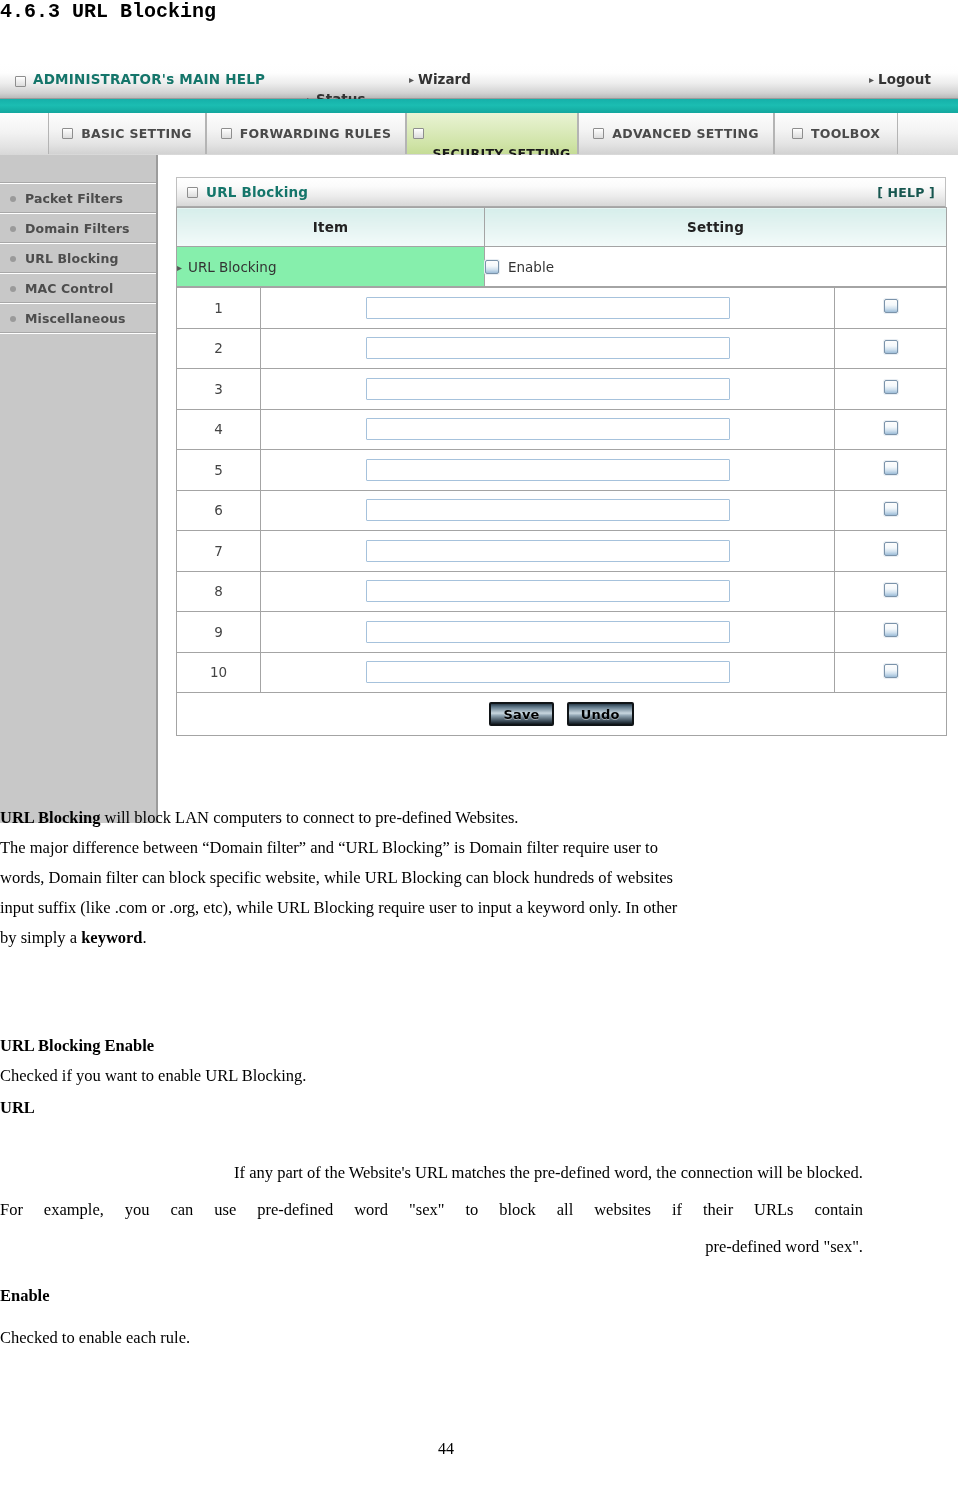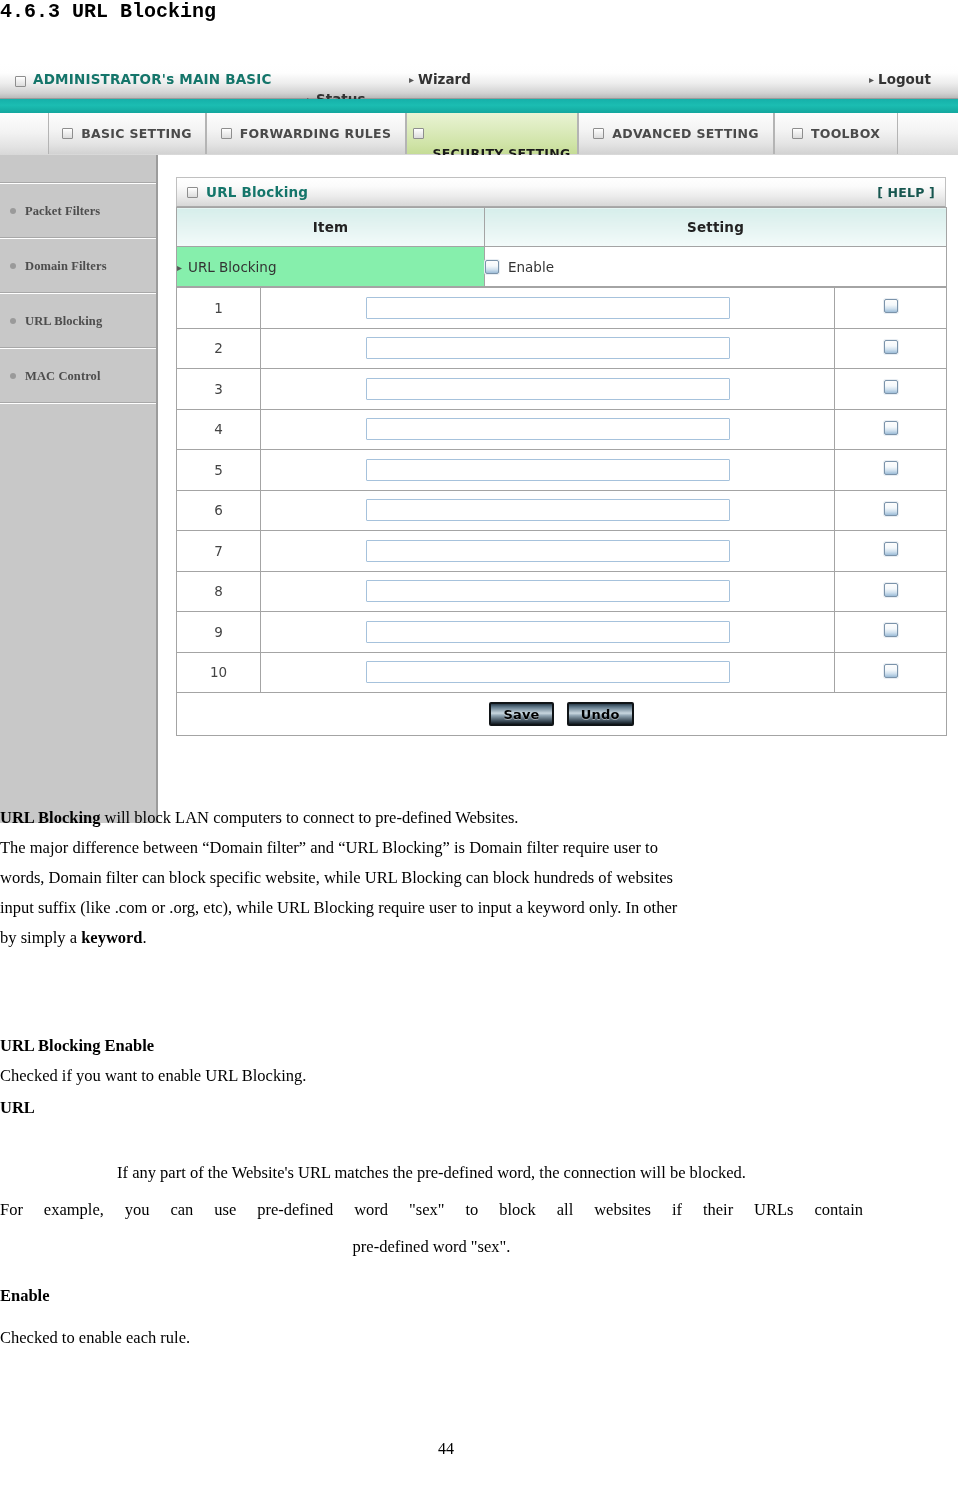--- a/index.html
+++ b/index.html
@@ -156,28 +156,27 @@
     position: absolute;
     left: 0px; top: 0px;
     width: 158px;
     height: 668px;
     background: #c8c8c8;
     border-right: 2px solid #9c9c9c;
     box-sizing: border-box;
   }
   .side-item {
     position: relative;
-    height: 55px;
+    height: 30px;
     border-bottom: 1px solid #ffffff;
     box-shadow: inset 0 -2px 0 -1px #a8a8a8;
     display: flex;
     align-items: center;
     padding-left: 10px;
     box-sizing: border-box;
-    font-family: Liberation Serif, serif;
   }
   .side-item .bullet {
     width: 6px; height: 6px;
     border-radius: 50%;
     background: #9a9a9a;
     margin-right: 9px;
     flex: 0 0 auto;
   }
   .side-item .slabel {
     font-size: 12.5px;
@@ -366,21 +365,21 @@
     color: #000;
   }
   .p-line {
     line-height: 30px;
     white-space: nowrap;
   }
   .p-just {
     line-height: 37px;
     text-align: justify;
   }
-  .p-just.lastline { text-align: center; }
+  .p-just.lastline { text-align: right; }
   b.hd { font-weight: bold; }
 
   .sect-head {
     font-weight: bold;
     font-size: 16.5px;
     line-height: 30px;
   }
 
   .page-num {
     position: absolute;
@@ -395,21 +394,21 @@
 </style>
 </head>
 <body>
 
 <div class="doc-heading">4.6.3 URL Blocking</div>
 
 <div class="router-shot">
 
   <div class="top-menu">
     <span class="mm-sq"></span>
-    <span class="mm-main">ADMINISTRATOR's MAIN BASIC</span>
+    <span class="mm-main">ADMINISTRATOR's MAIN HELP</span>
 
     <span class="mm-link mm-status">
       <span class="arw">▸</span><span>Status</span>
     </span>
 
     <span class="mm-link mm-wizard">
       <span class="arw">▸</span><span>Wizard</span>
     </span>
 
     <span class="mm-link mm-logout">
@@ -455,20 +454,24 @@
         <span class="slabel">Domain Filters</span>
       </div>
       <div class="side-item">
         <span class="bullet"></span>
         <span class="slabel">URL Blocking</span>
       </div>
       <div class="side-item">
         <span class="bullet"></span>
         <span class="slabel">MAC Control</span>
       </div>
+      <div class="side-item">
+        <span class="bullet"></span>
+        <span class="slabel">Miscellaneous</span>
+      </div>
     </div>
 
     <div class="panel">
 
       <div class="panel-head">
         <span class="psq"></span>
         <span class="ptitle">URL Blocking</span>
         <span class="phelp">[ HELP ]</span>
       </div>
 

